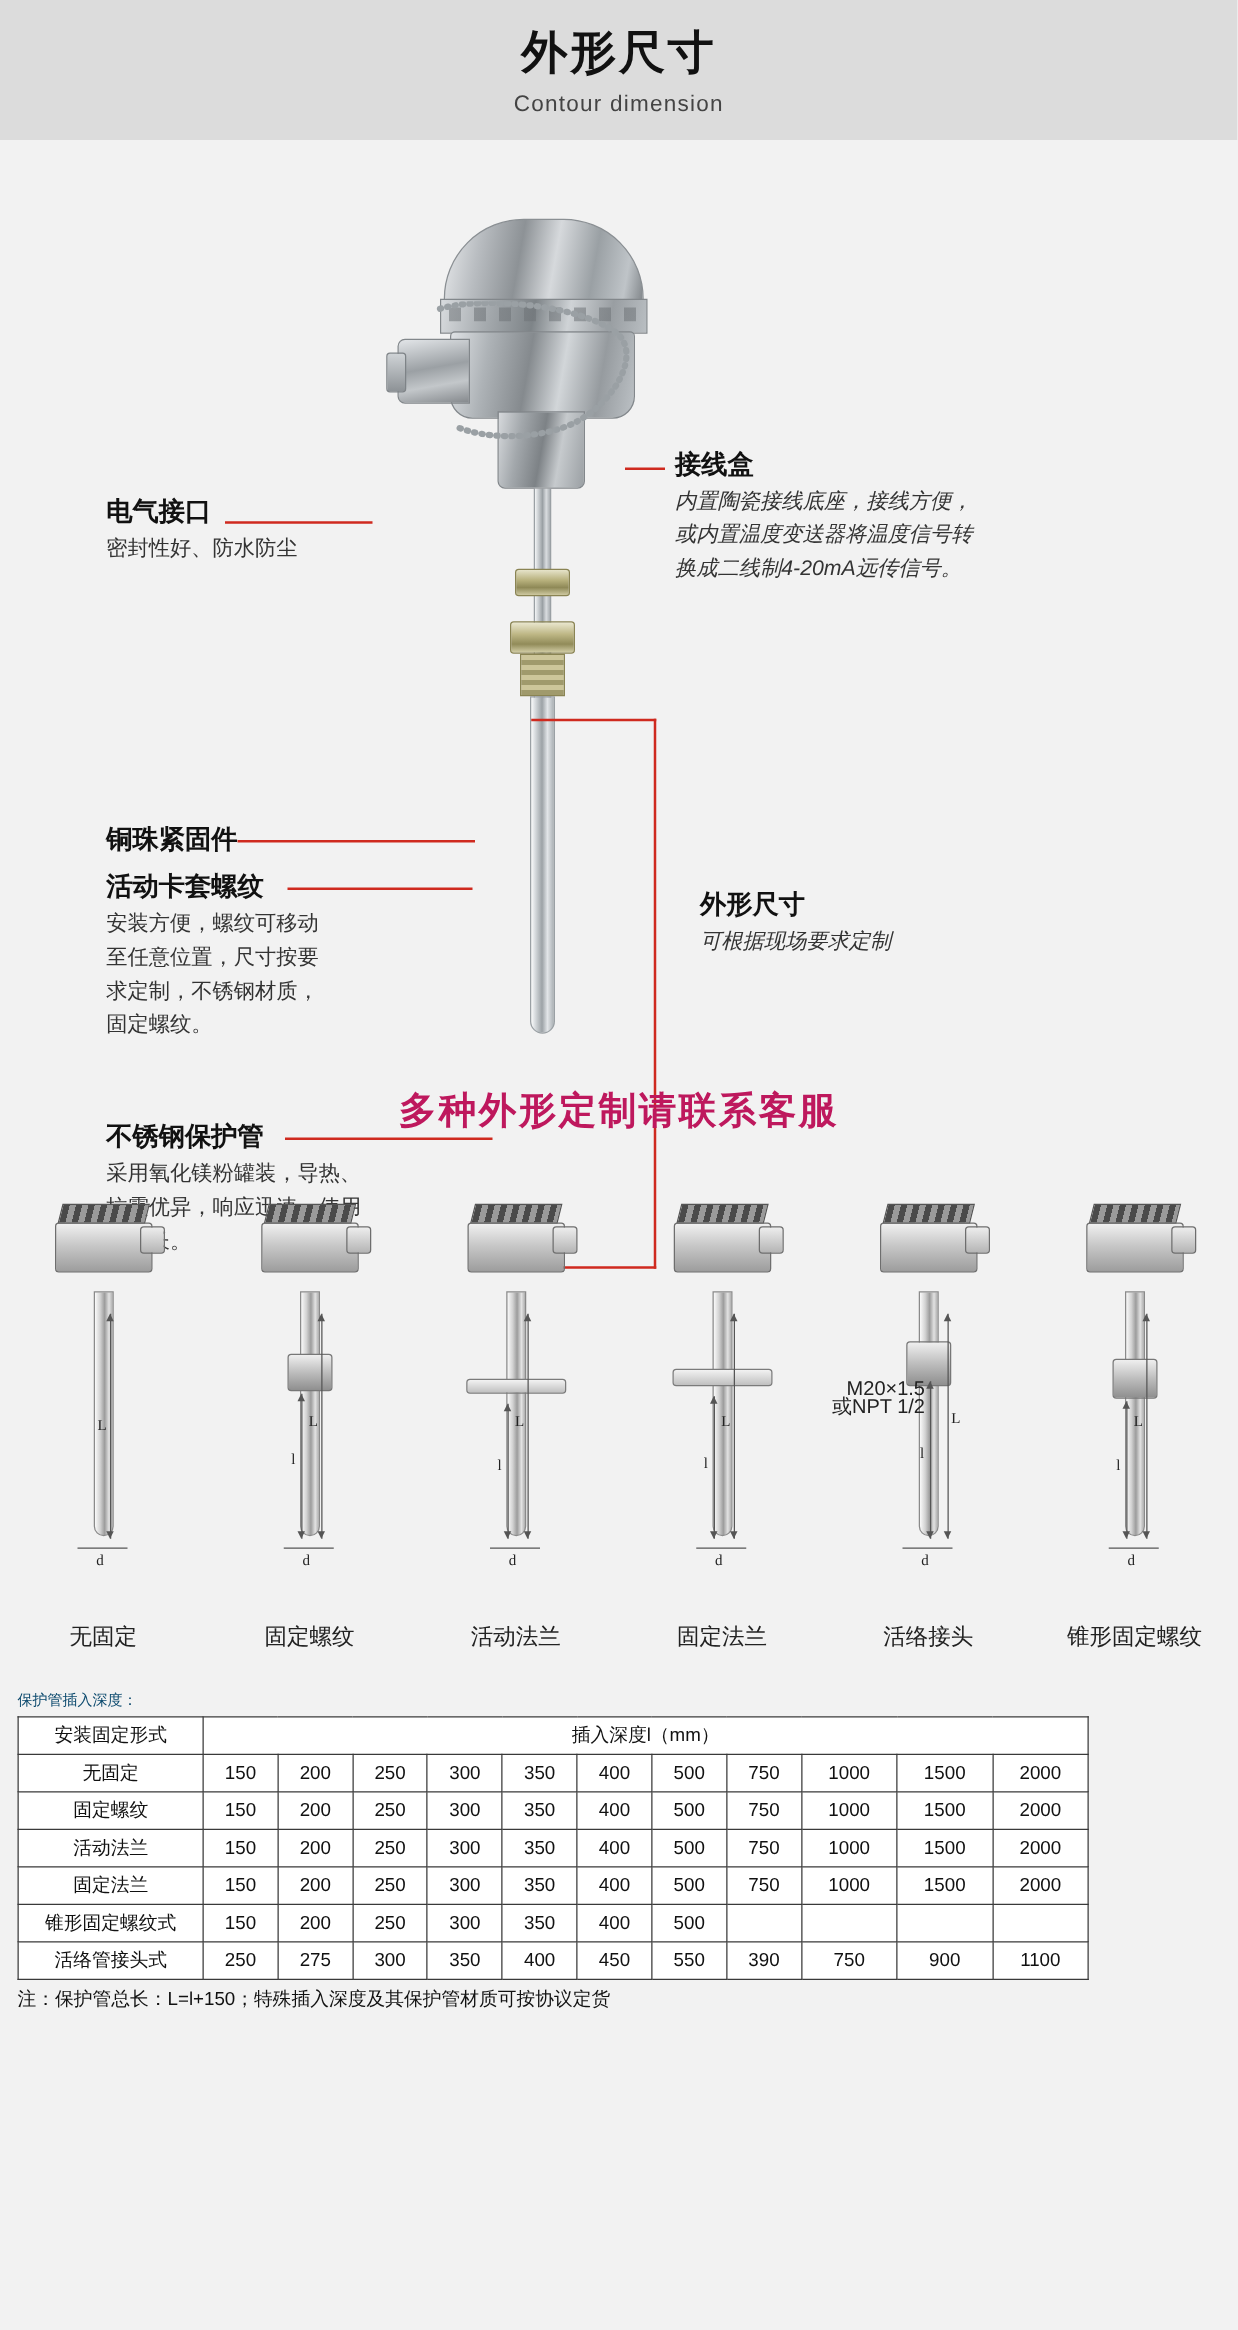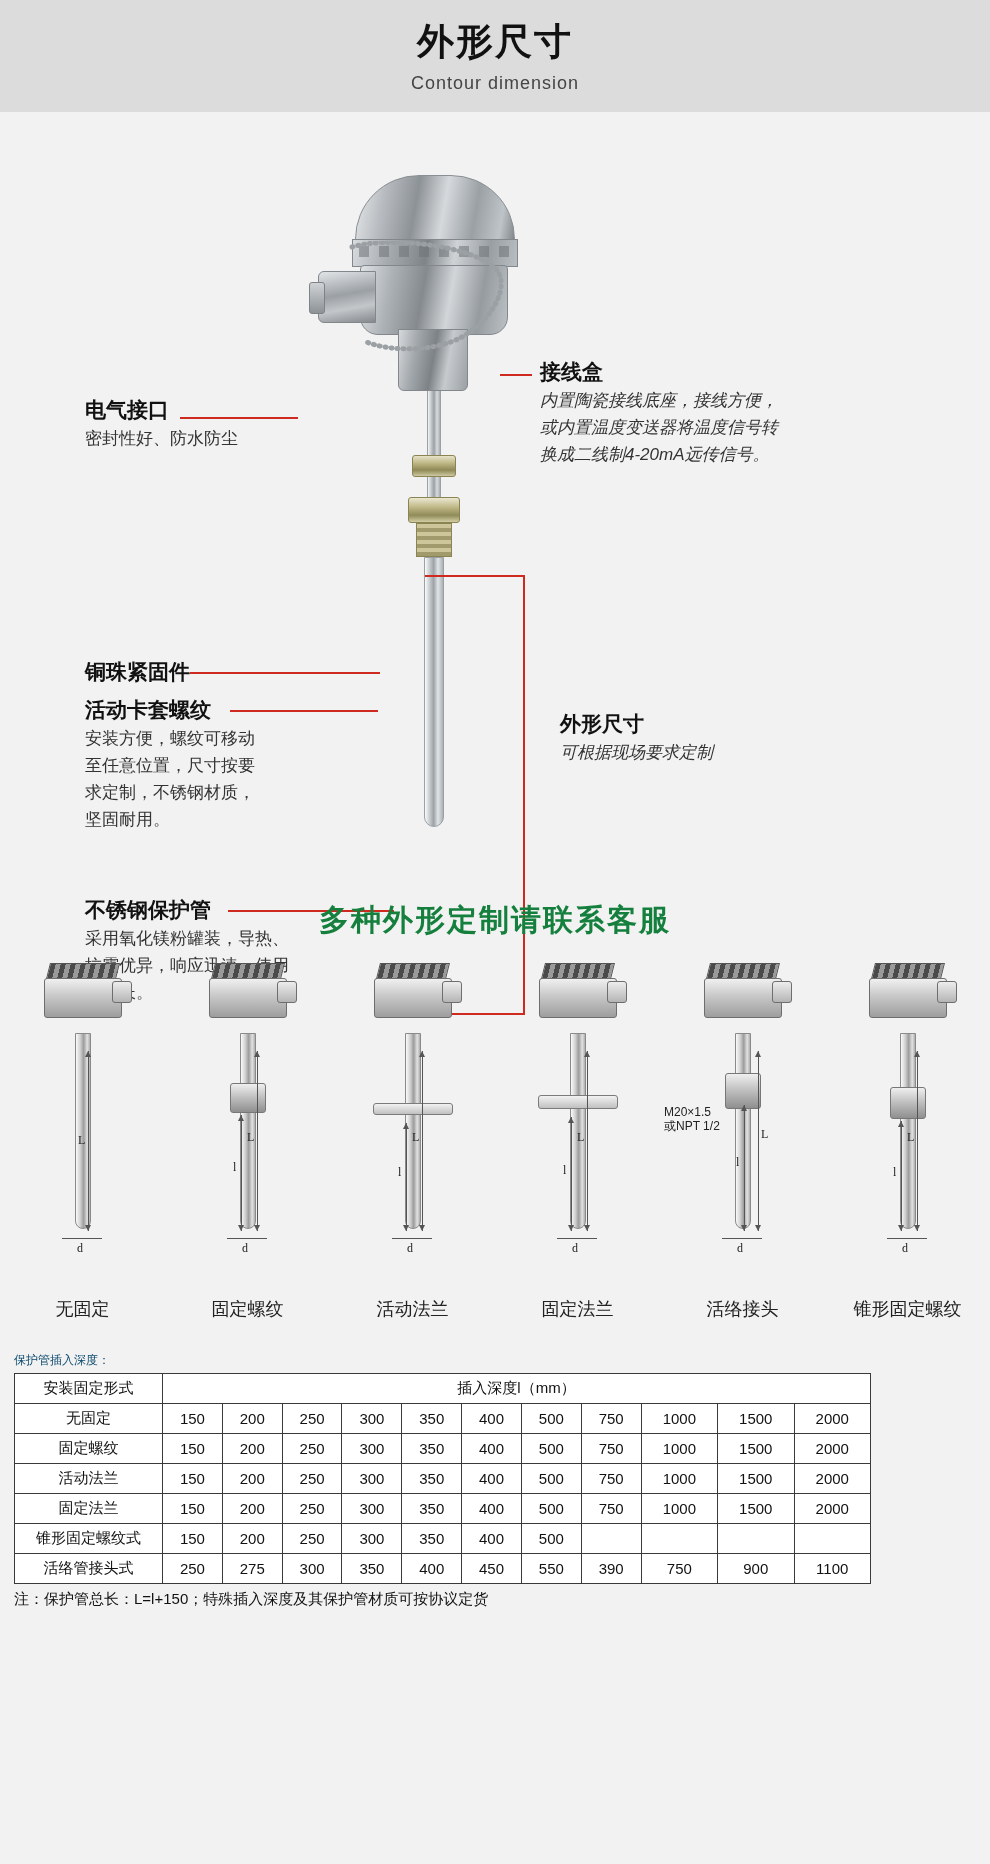--- a/index.html
+++ b/index.html
@@ -162,26 +162,26 @@
     color:#333;
     line-height: 27px;
   }
   .lbl.right .d { white-space: nowrap; font-style: italic; }
 
   .lead { position:absolute; background:#cf2a1f; }
 
   
   .sec2-title {
     position:absolute;
-    top: 900px;
+    top: 868px;
     left:0; width:990px;
     text-align:center;
     font-size: 30px;
     font-weight: bold;
-    color:#15803d;
+    color:#be185d;
     letter-spacing:2px;
   }
 
   .variants {
     position:absolute;
     top: 955px; left: 0; width: 990px; height: 370px;
     display:flex;
   }
   .vcol { flex:1; position:relative; }
   .vhead {
@@ -234,22 +234,22 @@
     position:absolute; font-size:12px; color:#222; font-family:"Liberation Serif", serif;
   }
   .dimh {
     position:absolute; height:1px; background:#555;
   }
   .vcaption {
     position:absolute; bottom:4px; left:0; width:100%;
     text-align:center; font-size:18px; color:#222;
   }
   .npt-note {
-    position:absolute; font-size:12px; color:#222; line-height:14px;
-    text-align:left;
+    position:absolute; font-size:16px; color:#222; line-height:14px;
+    text-align:right;
   }
 
   
   .table-wrap {
     position:absolute;
     left: 14px;
     top: 1352px;
     width: 962px;
   }
   .table-title {
@@ -329,21 +329,21 @@
 
   <div class="lbl" style="left:85px; top:545px;">
     <div class="t">铜珠紧固件</div>
   </div>
 
   <div class="lbl" style="left:85px; top:583px;">
     <div class="t">活动卡套螺纹</div>
     <div class="d">安装方便，螺纹可移动</div>
     <div class="d">至任意位置，尺寸按要</div>
     <div class="d">求定制，不锈钢材质，</div>
-    <div class="d">坚固耐用。</div>
+    <div class="d">固定螺纹。</div>
   </div>
 
   <div class="lbl" style="left:85px; top:783px;">
     <div class="t">不锈钢保护管</div>
     <div class="d">采用氧化镁粉罐装，导热、</div>
     <div class="d">抗震优异，响应迅速，使用</div>
     <div class="d">寿命长。</div>
   </div>
 
   <div class="lbl right" style="left:560px; top:597px;">

